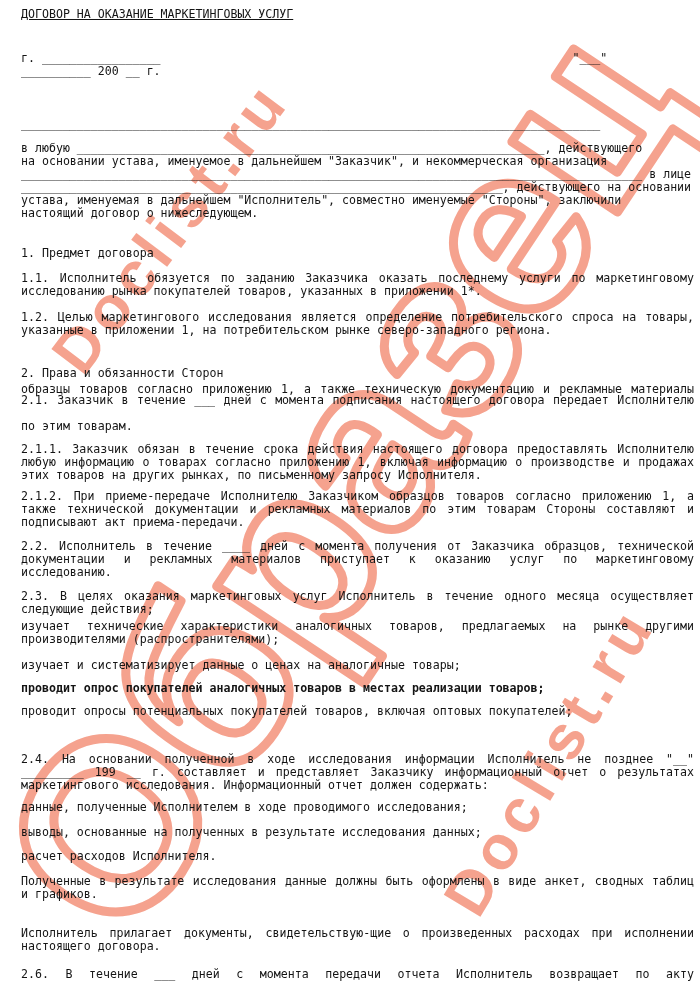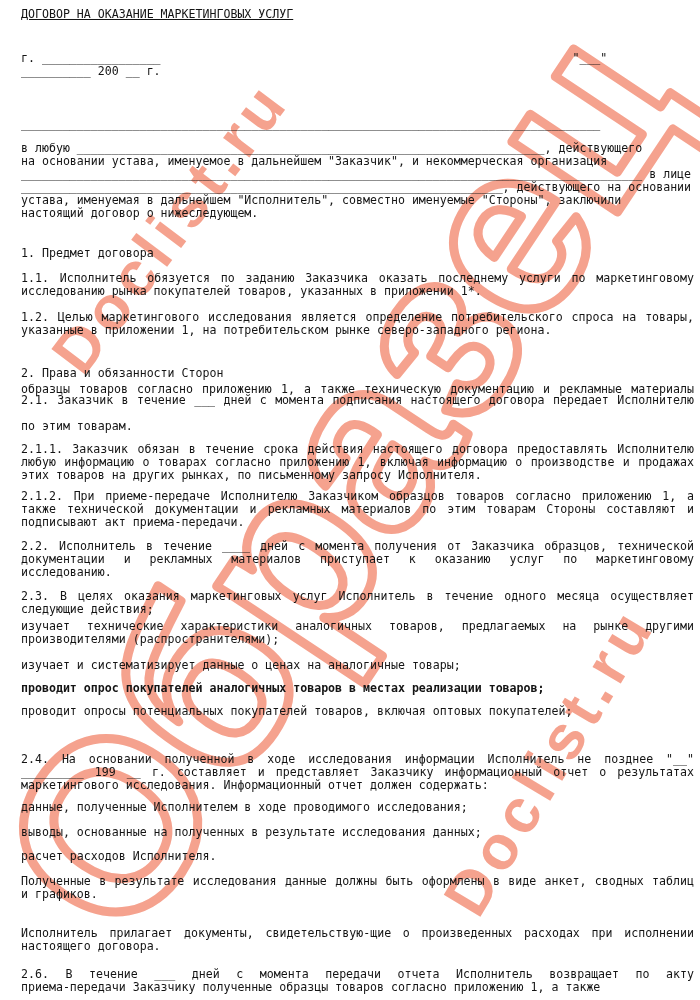--- a/index.html
+++ b/index.html
@@ -81,14 +81,13 @@
     <div class="line j" style="top: 766px; color: rgb(20, 20, 20);">_________ 199 __ г. составляет и представляет Заказчику информационный отчет о результатах</div>
     <div class="line" style="top: 779px; color: rgb(20, 20, 20);">маркетингового исследования. Информационный отчет должен содержать:</div>
     <div class="line" style="top: 801px; color: rgb(20, 20, 20);">данные, полученные Исполнителем в ходе проводимого исследования;</div>
     <div class="line" style="top: 826px; color: rgb(20, 20, 20);">выводы, основанные на полученных в результате исследования данных;</div>
     <div class="line" style="top: 850px; color: rgb(20, 20, 20);">расчет расходов Исполнителя.</div>
     <div class="line j" style="top: 875px; color: rgb(20, 20, 20);">Полученные в результате исследования данные должны быть оформлены в виде анкет, сводных таблиц</div>
     <div class="line" style="top: 888px; color: rgb(20, 20, 20);">и графиков.</div>
     <div class="line j" style="top: 927px; color: rgb(20, 20, 20);">Исполнитель прилагает документы, свидетельствую-щие о произведенных расходах при исполнении</div>
     <div class="line" style="top: 940px; color: rgb(20, 20, 20);">настоящего договора.</div>
     <div class="line j" style="top: 968px; color: rgb(20, 20, 20);">2.6. В течение ___ дней с момента передачи отчета Исполнитель возвращает по акту</div>
-    <div class="line" style="top: 981px; color: rgb(20, 20, 20);">приема-передачи Заказчику полученные образцы товаров согласно приложению 1, а также</div>
   </div>
 
 </body></html>

